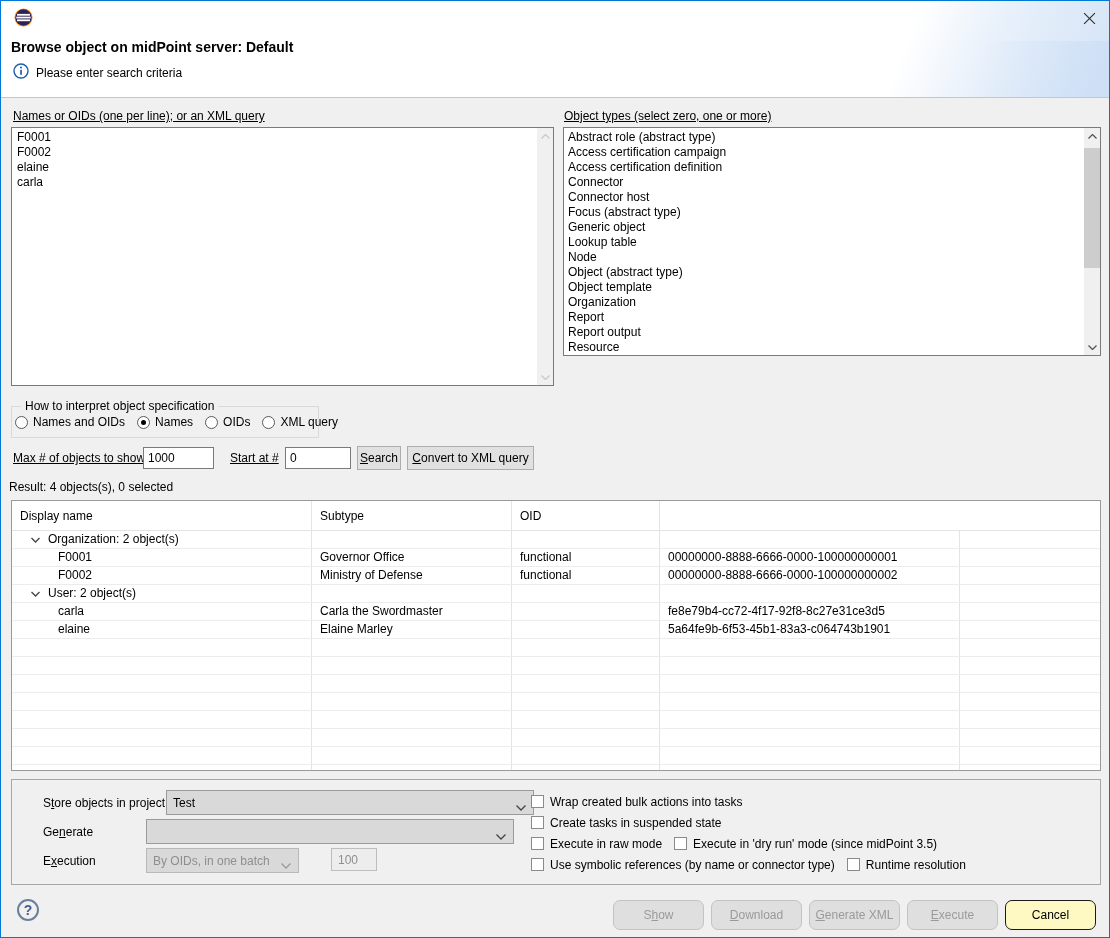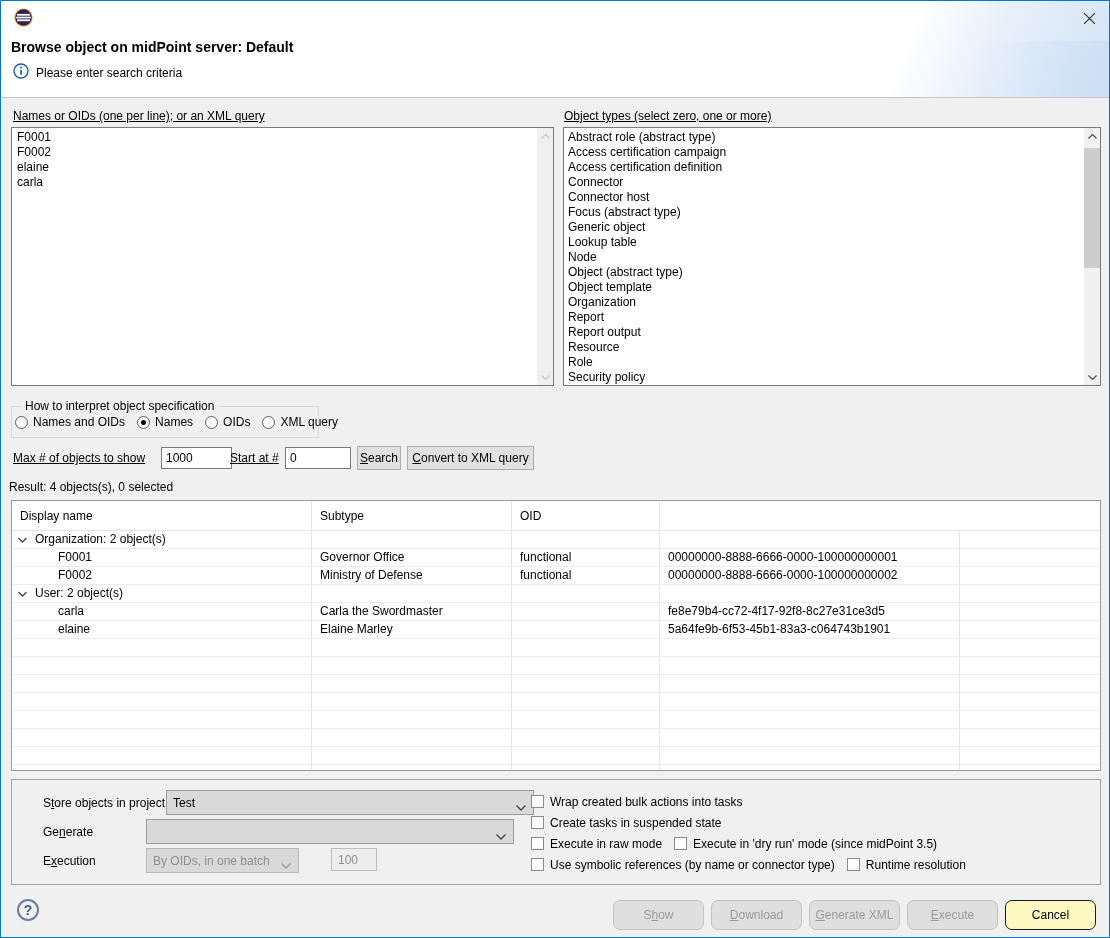--- a/index.html
+++ b/index.html
@@ -20,21 +20,21 @@
   .close-btn{position:absolute;left:1078px;top:8px;width:20px;height:18px;display:flex;align-items:center;justify-content:center;cursor:pointer;}
   .dlg-title{position:absolute;left:10px;top:38px;font-size:14px;font-weight:bold;}
   .info-row{position:absolute;left:12px;top:62px;display:flex;align-items:center;gap:7px;}
   
   .panel-label{position:absolute;white-space:nowrap;text-decoration:underline;}
   .textbox-wrap{position:absolute;left:10px;top:126px;width:543px;height:259px;background:#fff;border:1px solid #7a7a7a;}
   .names-textarea{position:absolute;left:0;top:0;width:525px;height:257px;border:none;outline:none;resize:none;
     font-family:"Liberation Sans",sans-serif;font-size:12px;line-height:15px;padding:2px 0 0 5px;background:#fff;color:#000;}
   .fake-scroll{position:absolute;right:0;top:0;width:16px;height:100%;background:#f0f0f0;}
   .fake-scroll .arr{position:absolute;left:0;width:16px;height:16px;display:flex;align-items:center;justify-content:center;}
-  .listbox{position:absolute;left:562px;top:126px;width:538px;height:259px;background:#fff;border:1px solid #7a7a7a;overflow:hidden;}
+  .listbox{position:absolute;left:562px;top:126px;width:538px;height:229px;background:#fff;border:1px solid #7a7a7a;overflow:hidden;}
   .list-items{position:absolute;left:0;top:2px;right:17px;}
   .list-item{line-height:15px;padding-left:4px;white-space:nowrap;cursor:default;}
   .list-scroll{position:absolute;right:0;top:0;width:16px;height:100%;background:#f0f0f0;}
   .list-scroll .thumb{position:absolute;left:0;top:20px;width:16px;height:120px;background:#cdcdcd;}
   
   .groupbox{position:absolute;left:10px;top:405px;width:308px;height:32px;border:1px solid #d9d9d9;}
   .groupbox-label{position:absolute;left:20px;top:398px;background:#f0f0f0;padding:0 4px;white-space:nowrap;}
   .radio-row{position:absolute;left:14px;top:414px;display:flex;gap:12px;align-items:center;}
   .radio-opt{display:flex;align-items:center;gap:5px;cursor:pointer;white-space:nowrap;}
   .radio{width:13px;height:13px;border:1px solid #5a5a5a;border-radius:50%;background:#fff;position:relative;flex:0 0 13px;}
@@ -48,21 +48,21 @@
   
   .result-label{position:absolute;left:8px;top:479px;}
   .rtable{position:absolute;left:10px;top:499px;width:1090px;height:271px;background:#fff;border:1px solid #9a9a9a;overflow:hidden;}
   .thead,.trow{display:grid;grid-template-columns:300px 200px 148px 300px 1fr;}
   .thead{height:30px;border-bottom:1px solid #e4e4e4;}
   .thead .cell{display:flex;align-items:center;padding-left:8px;border-right:1px solid #e4e4e4;}
   .thead .cell:last-child{border-right:none;}
   .trow{height:18px;border-bottom:1px solid #ececec;}
   .trow .cell{line-height:17px;padding-left:8px;border-right:1px solid #e4e4e4;overflow:hidden;white-space:nowrap;}
   .trow .cell:last-child{border-right:none;}
-  .trow .cell.group-name{padding-left:6px;display:flex;align-items:center;gap:8px;}
+  .trow .cell.group-name{padding-left:19px;display:flex;align-items:center;gap:8px;}
   .trow .cell.item-name{padding-left:46px;}
   
   .opts{position:absolute;left:10px;top:778px;width:1090px;height:106px;border:1px solid #a6a6a6;}
   .opt-label{position:absolute;white-space:nowrap;margin-left:24px;}
   .combo{position:absolute;height:25px;background:#d9d9d9;border:1px solid #9b9b9b;display:flex;align-items:center;
     padding-left:6px;cursor:pointer;}
   .combo .chev{position:absolute;right:7px;top:9px;}
   .combo.disabled{color:#8e8e8e;border-color:#b9b9b9;cursor:default;}
   .dis-input{position:absolute;background:#ededed;border:1px solid #bdbdbd;color:#8e8e8e;font-size:12px;
     padding:4px 6px;font-family:"Liberation Sans",sans-serif;}
@@ -184,21 +184,21 @@
         <span class="radio"></span>
         <span>OIDs</span>
       </span>
       <span class="radio-opt">
         <span class="radio"></span>
         <span>XML query</span>
       </span>
     </div>
 
   <div class="panel-label" style="left:12px;top:450px;">Max # of objects to show</div>
-  <input class="txt-input" style="left: 160px; top: 446px; width: 71px; height: 22px;" value="1000">
+  <input class="txt-input" style="left: 142px; top: 446px; width: 71px; height: 22px;" value="1000">
   <div class="panel-label" style="left:229px;top:450px;">Start at #</div>
   <input class="txt-input" style="left: 284px; top: 446px; width: 66px; height: 22px;" value="0">
   <button class="btn abs" style="left:356px;top:445px;width:44px;height:24px;"><u>S</u>earch</button>
   <button class="btn abs" style="left:406px;top:445px;width:127px;height:24px;"><u>C</u>onvert to XML query</button>
 
   <div class="result-label">Result: 4 objects(s), 0 selected</div>
   <div class="rtable">
     <div class="thead">
       <div class="cell">Display name</div>
       <div class="cell">Subtype</div>

